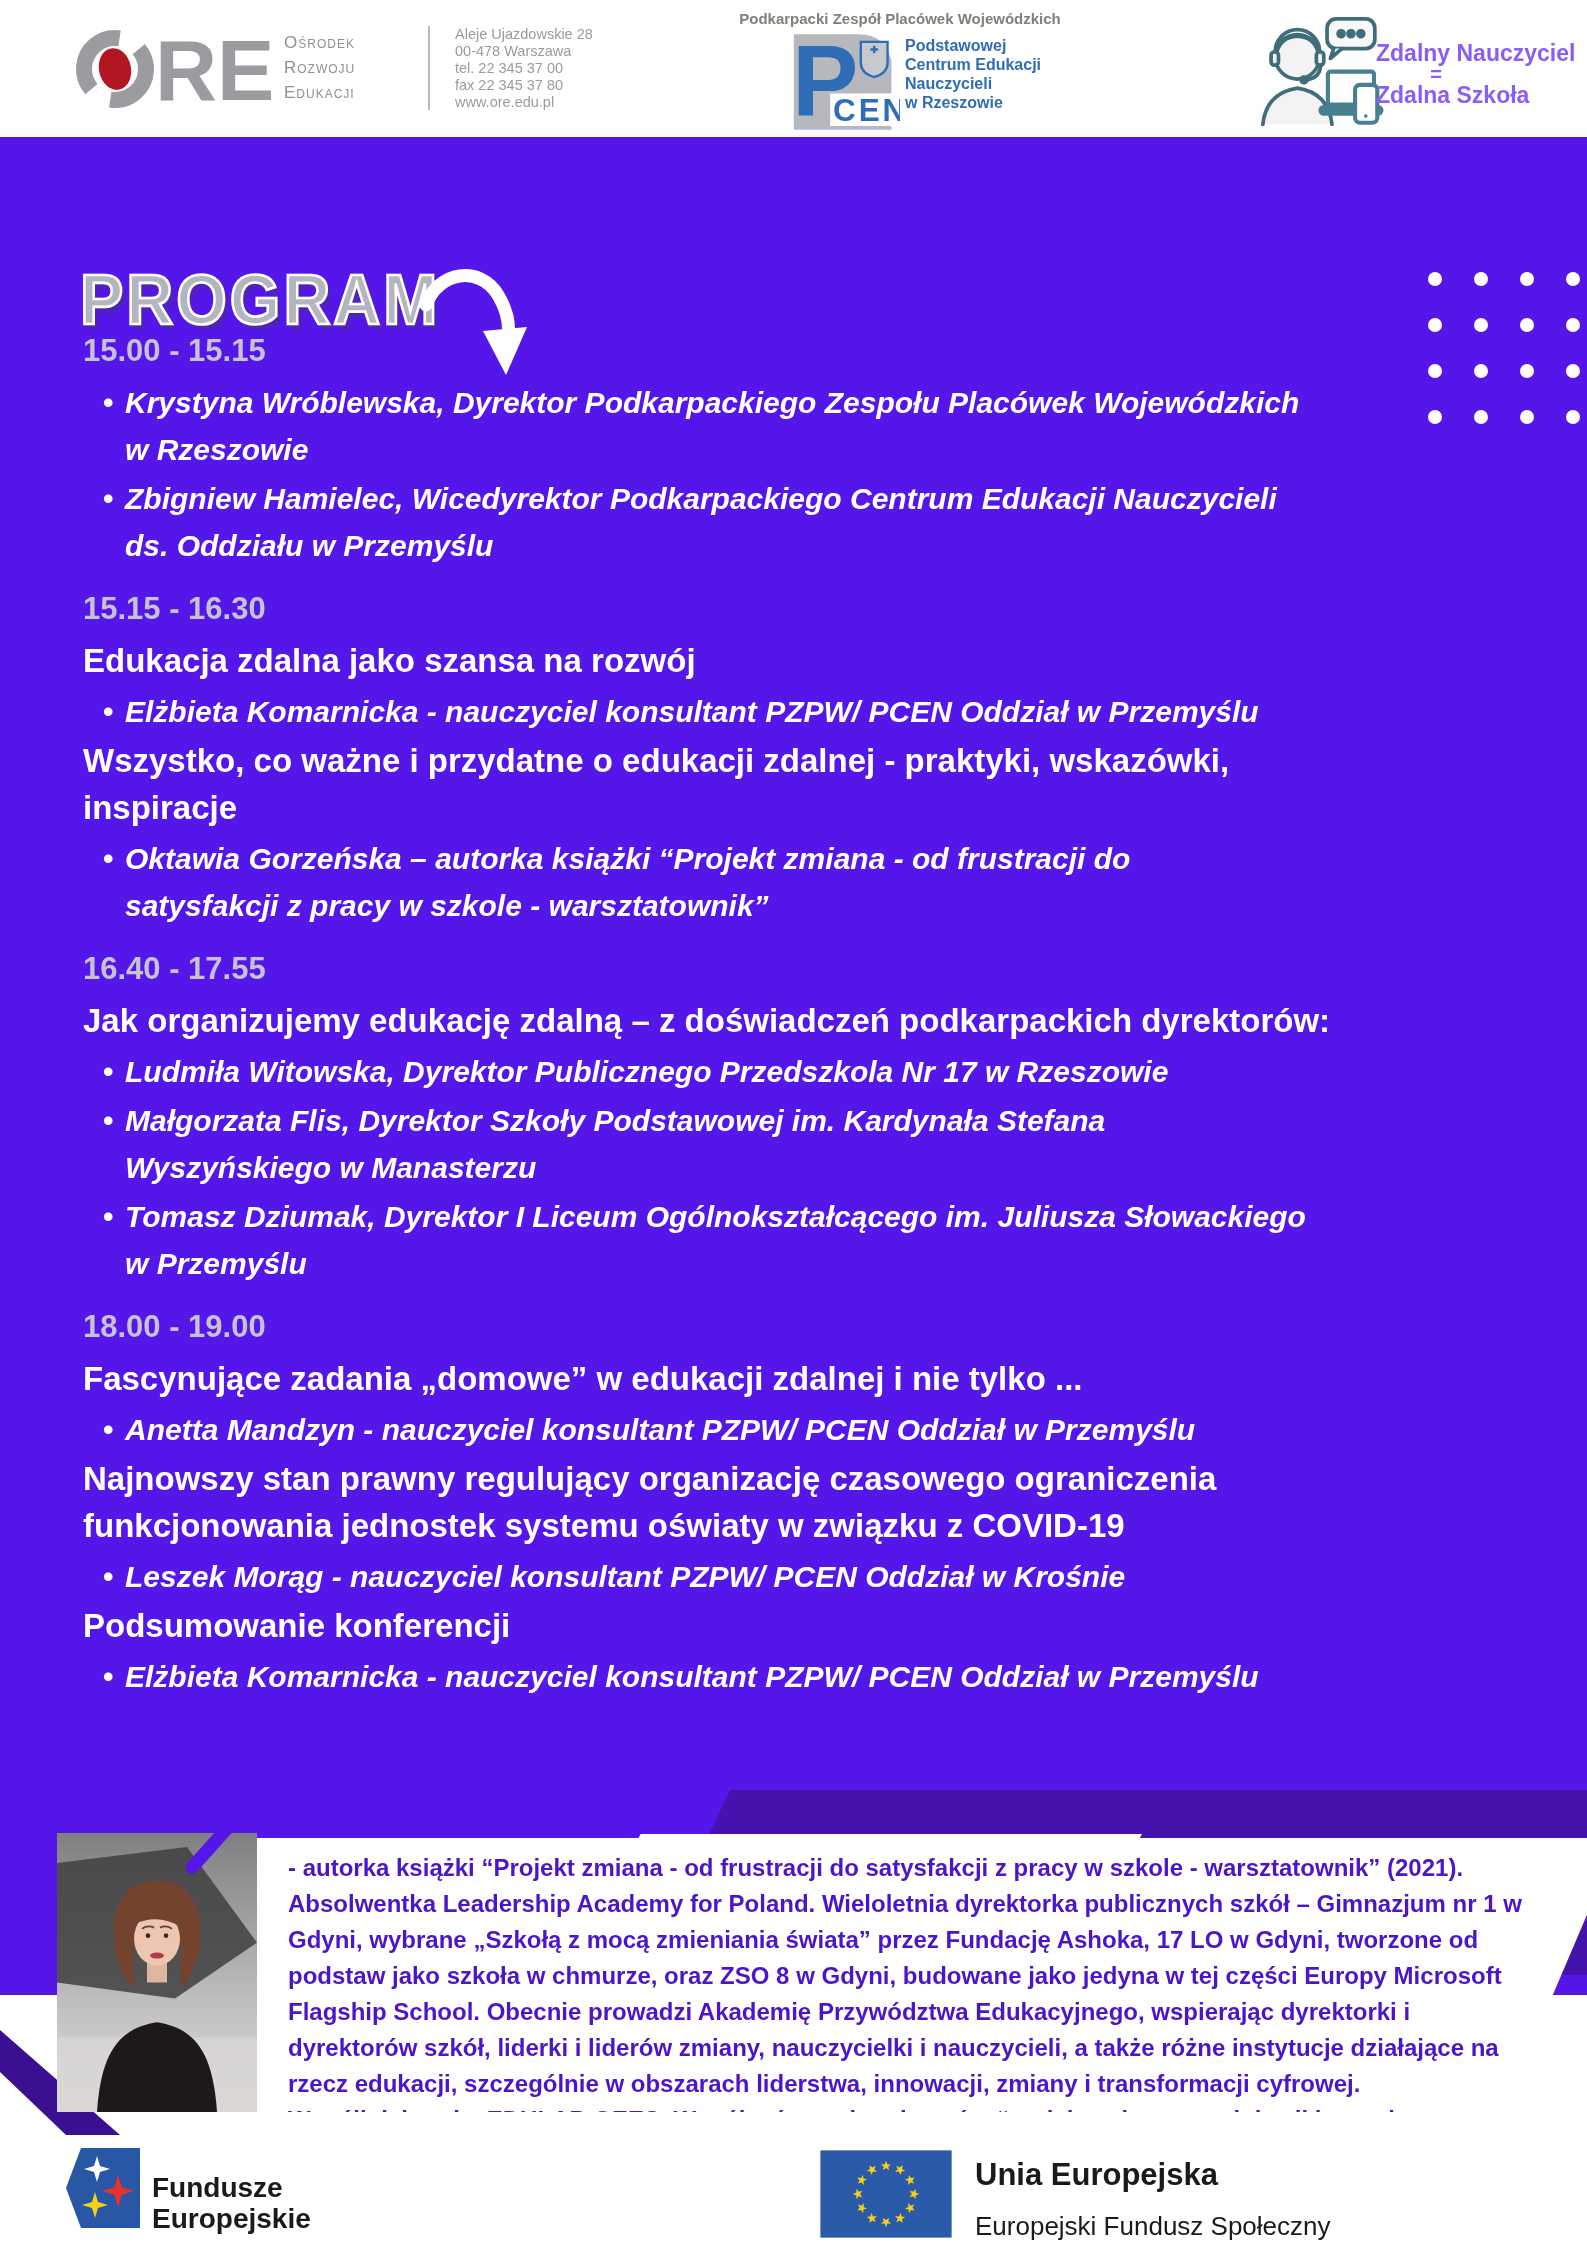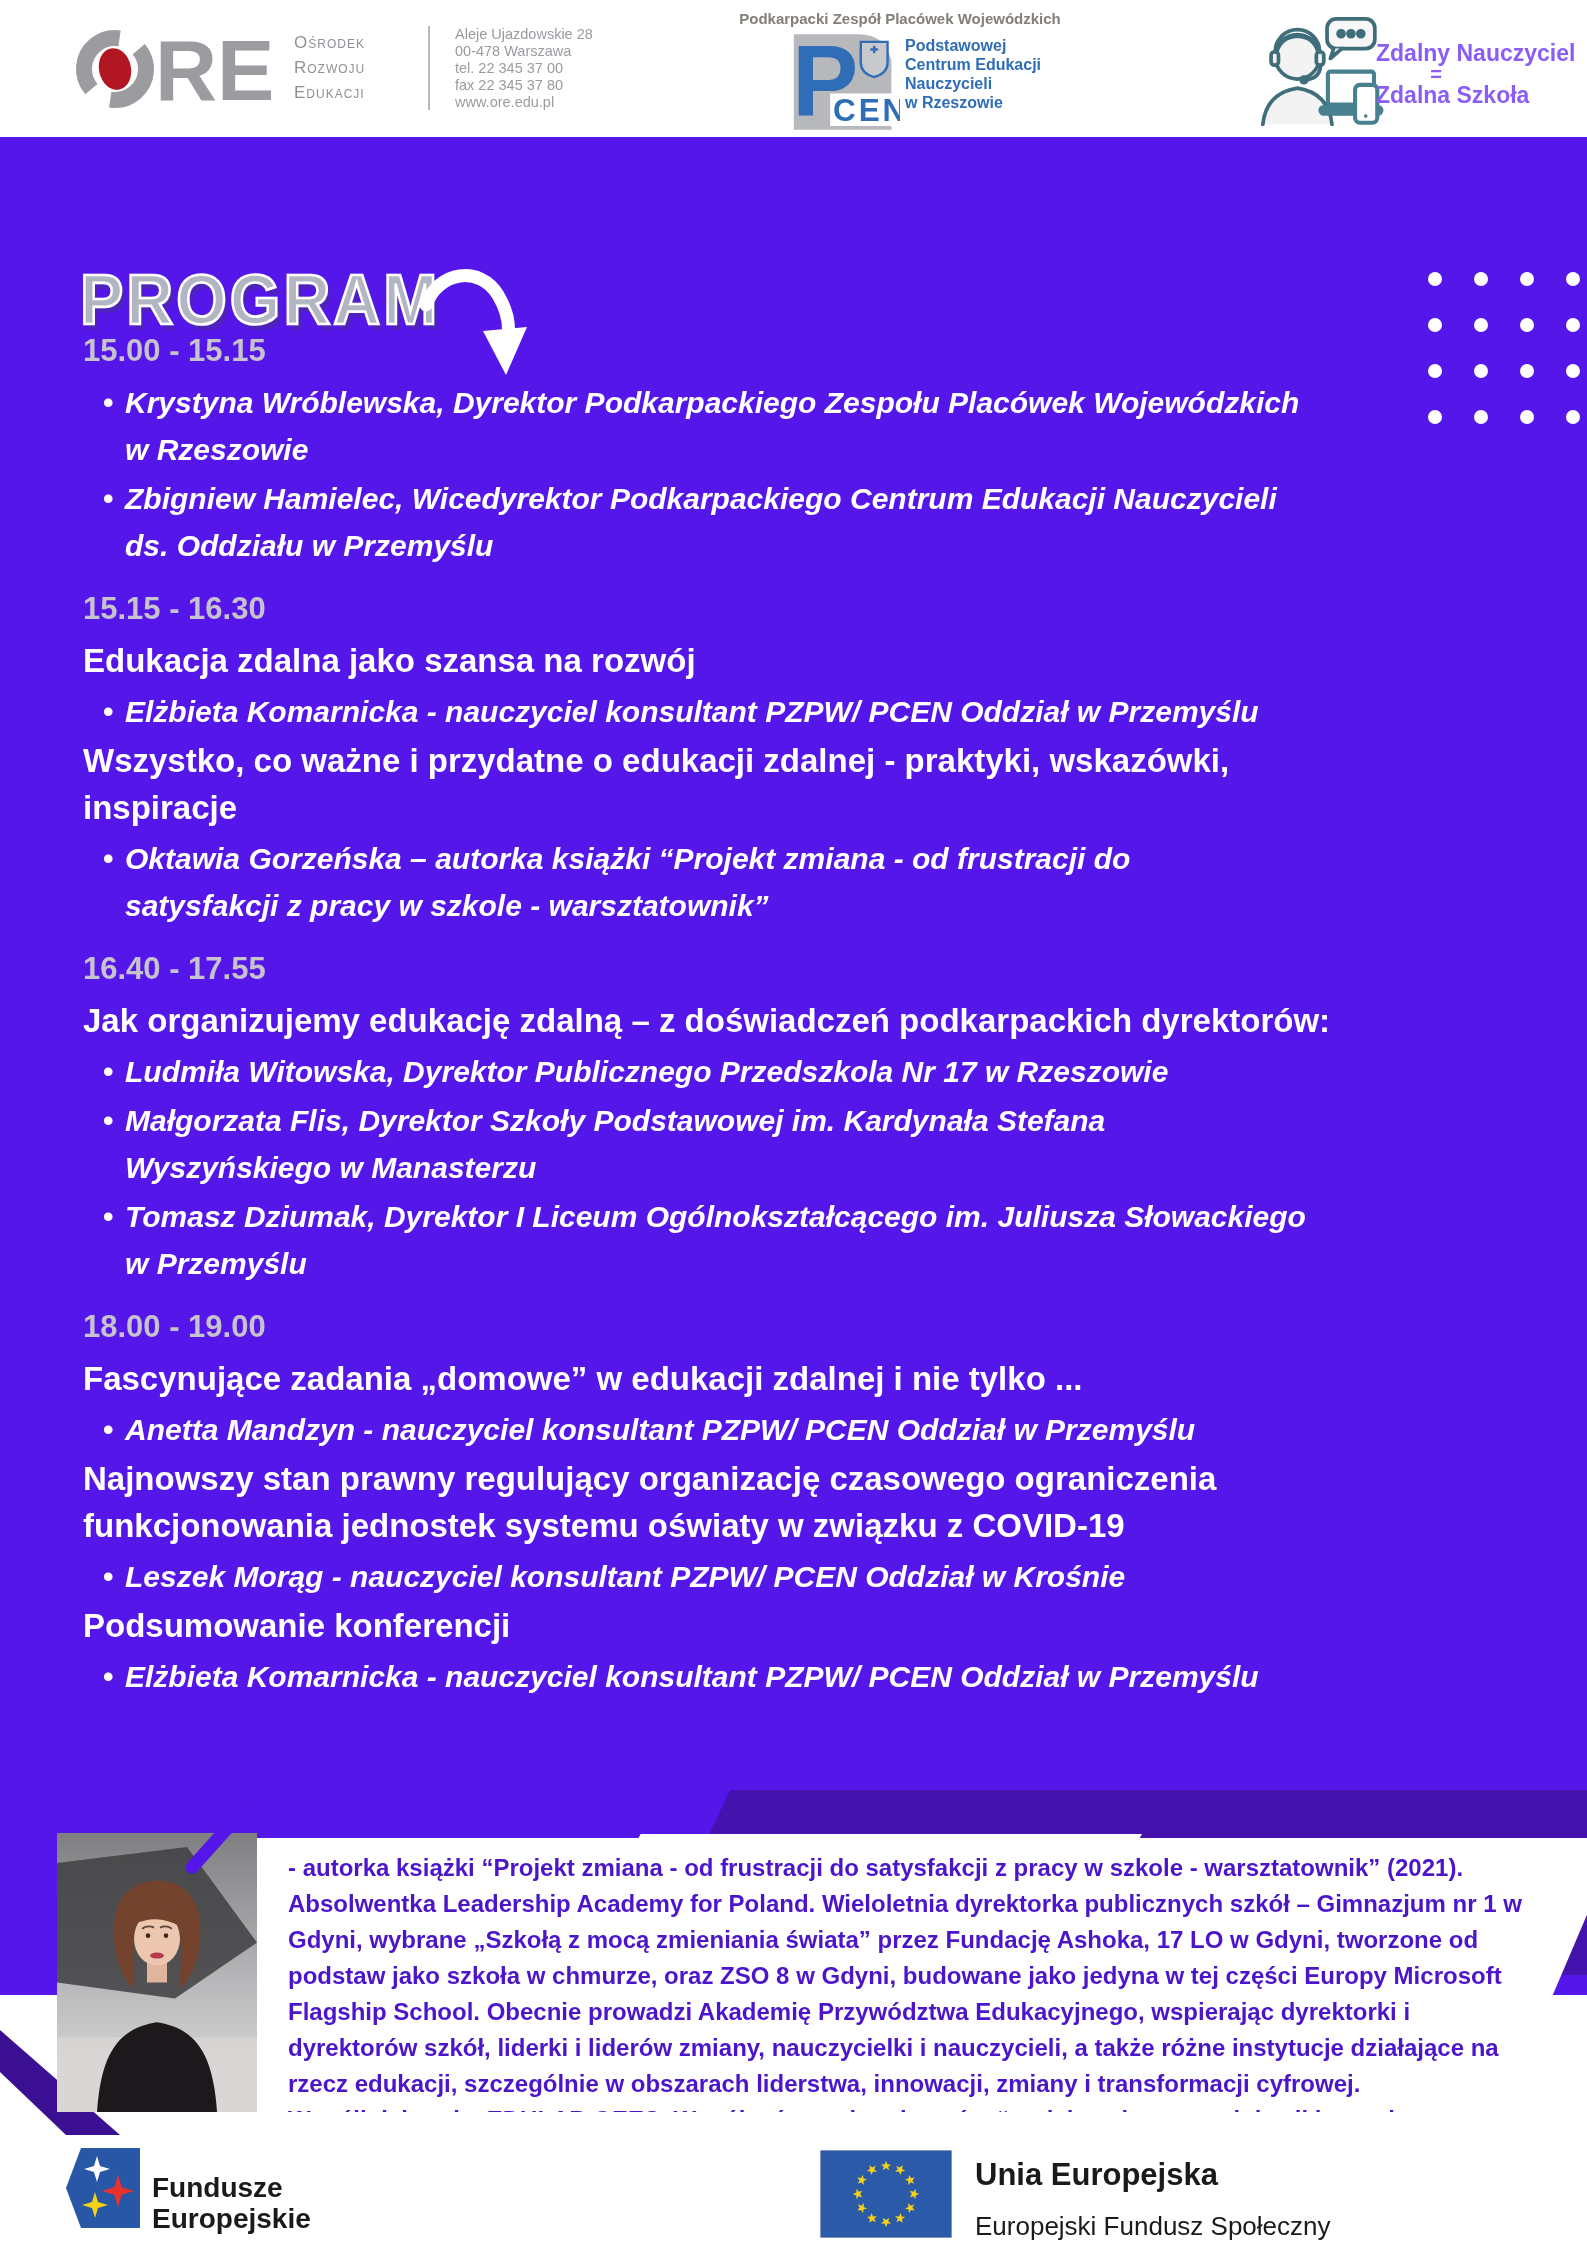--- a/index.html
+++ b/index.html
@@ -2,21 +2,21 @@
 <html><head>
 <meta charset="utf-8">
 <style>
   html,body{margin:0;padding:0;background:#888;}
   .canvas{
     position:relative;width:1587px;height:2245px;overflow:hidden;background:#ffffff;
     font-family:"Liberation Sans","DejaVu Sans",sans-serif;
   }
   
   .header{position:absolute;left:0;top:0;width:1587px;height:157px;background:#ffffff;}
-  .ore-names{position:absolute;left:294px;top:30px;color:#8f9096;font-size:17px;line-height:25px;font-variant:small-caps;letter-spacing:1px;}
+  .ore-names{position:absolute;left:284px;top:30px;color:#8f9096;font-size:17px;line-height:25px;font-variant:small-caps;letter-spacing:1px;}
   .ore-divider{position:absolute;left:428px;top:26px;width:2px;height:84px;background:#b9bac0;}
   .ore-address{position:absolute;left:455px;top:26px;color:#9a9ba1;font-size:14.5px;line-height:17px;}
   .pcen-label{position:absolute;left:700px;top:10px;width:400px;text-align:center;color:#837e78;font-size:15px;font-weight:600;}
   .pcen-names{position:absolute;left:905px;top:36px;color:#2f6db6;font-weight:bold;font-size:16px;line-height:19px;}
   .zdalny-text{position:absolute;left:1376px;top:40px;color:#8b5cf6;font-size:23px;line-height:26px;font-weight:600;}
   .zdalny-eq{text-align:center;width:120px;font-size:20px;line-height:16px;}
   
   .main{position:absolute;left:0;top:137px;width:1587px;height:1858px;background:#5517e9;}
   .dots-grid{position:absolute;left:1428px;top:135px;display:grid;grid-template-columns:repeat(4,14px);grid-auto-rows:14px;gap:32px;}
   .dots-grid b{width:14px;height:14px;border-radius:50%;background:#ffffff;display:block;}

